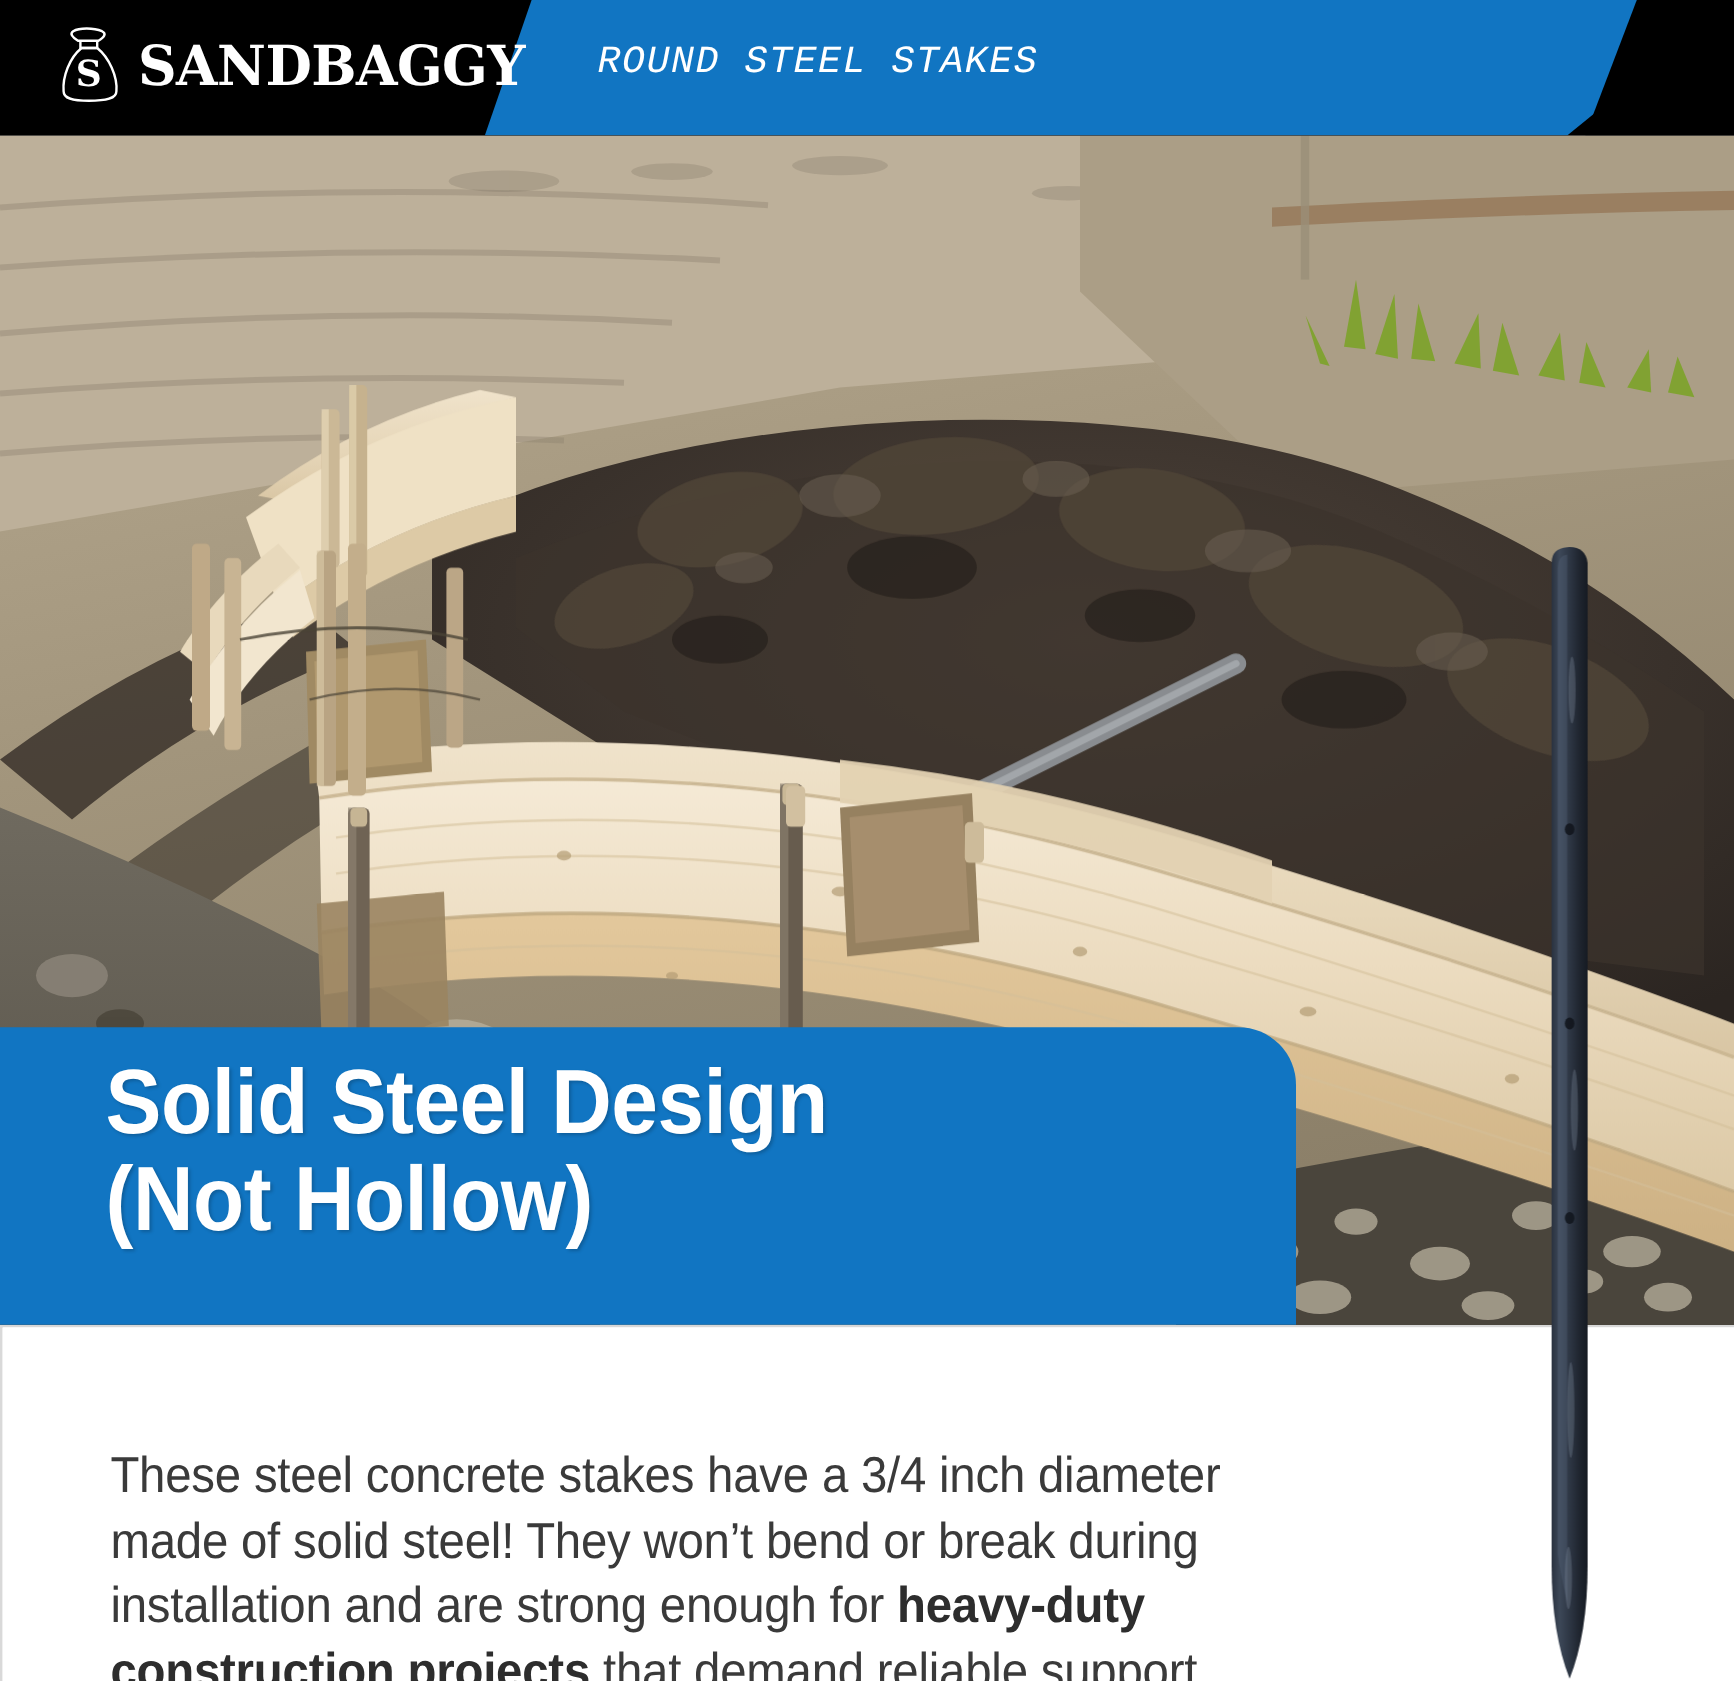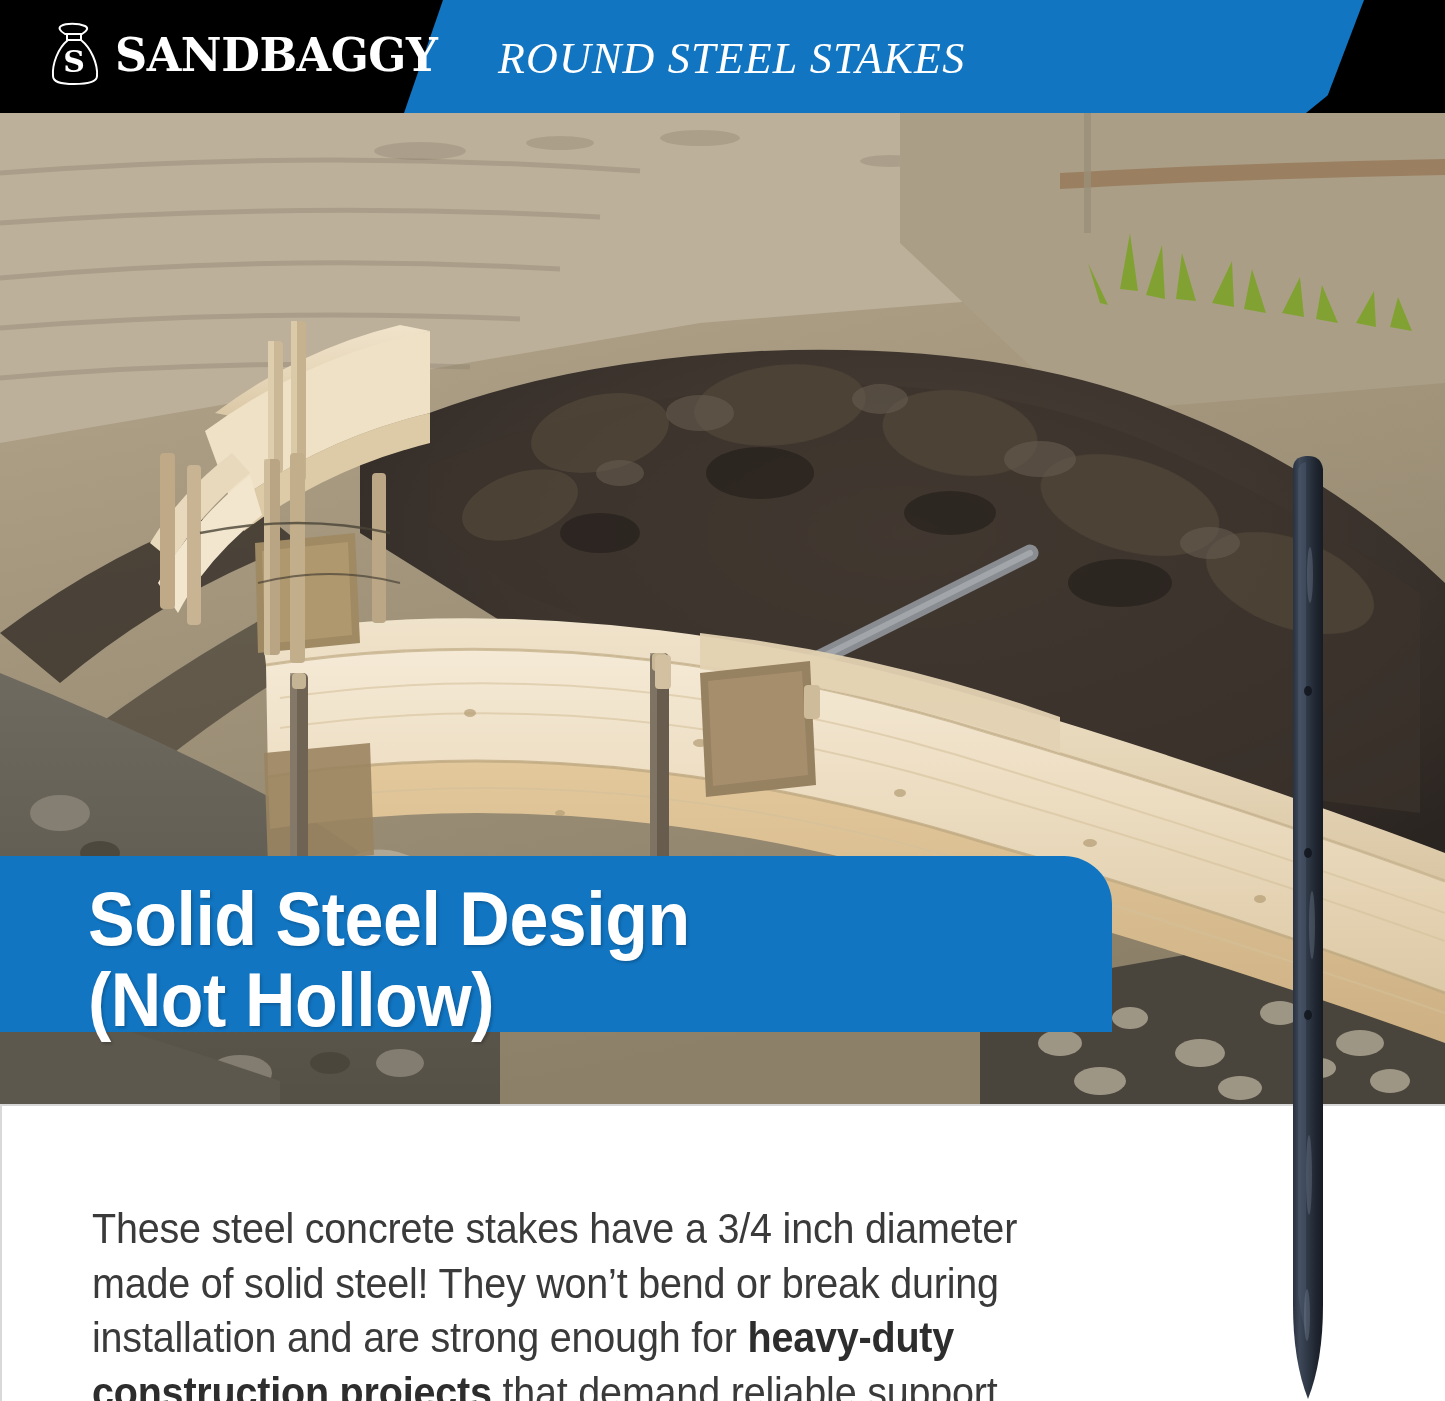--- a/index.html
+++ b/index.html
@@ -66,24 +66,24 @@
     line-height: 1;
     white-space: nowrap;
     transform: scaleX(0.97);
     transform-origin: left center;
   }
   .header-title {
     position: absolute;
     left: 498px;
     top: 33px;
     color: #ffffff;
-    font-family: Liberation Serif, serif;
+    font-family: Liberation Mono, monospace;
     font-style: italic;
     font-weight: 400;
-    font-size: 44px;
+    font-size: 32px;
     letter-spacing: 1.2px;
     white-space: nowrap;
     z-index: 5;
   }
 
   
   .photo {
     position: absolute;
     left: 0; top: 113px;
     width: 1445px;
@@ -93,25 +93,24 @@
     z-index: 10;
   }
   .photo svg { display: block; width: 100%; height: 100%; }
 
   
   .headline-panel {
     position: absolute;
     left: 0;
     top: 856px;
     width: 1080px;
-    height: 176px;
+    height: 248px;
     background: #1175c2;
     border-top-right-radius: 48px;
     z-index: 25;
-    padding-left: 32px;
   }
   .headline {
     position: absolute;
     left: 88px;
     top: 22px;
     width: 960px;
     color: #ffffff;
     font-family: "Liberation Sans Narrow", "Liberation Sans", sans-serif;
     font-weight: 700;
     font-size: 76px;

